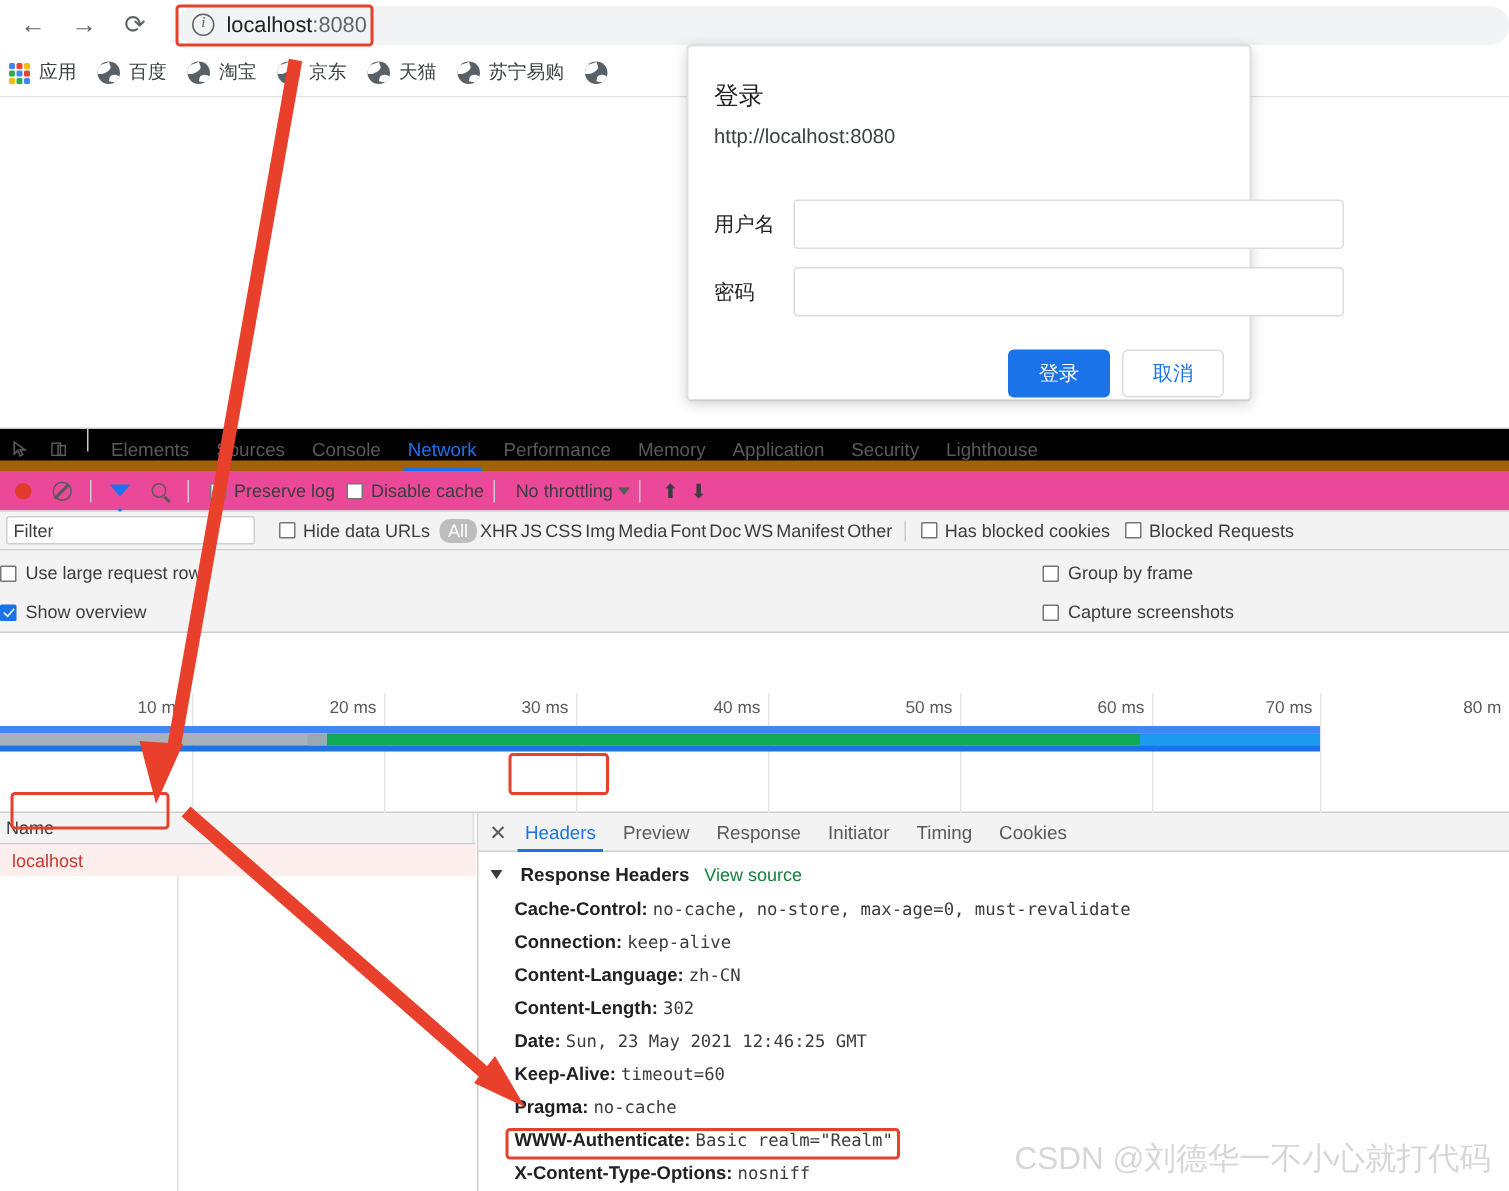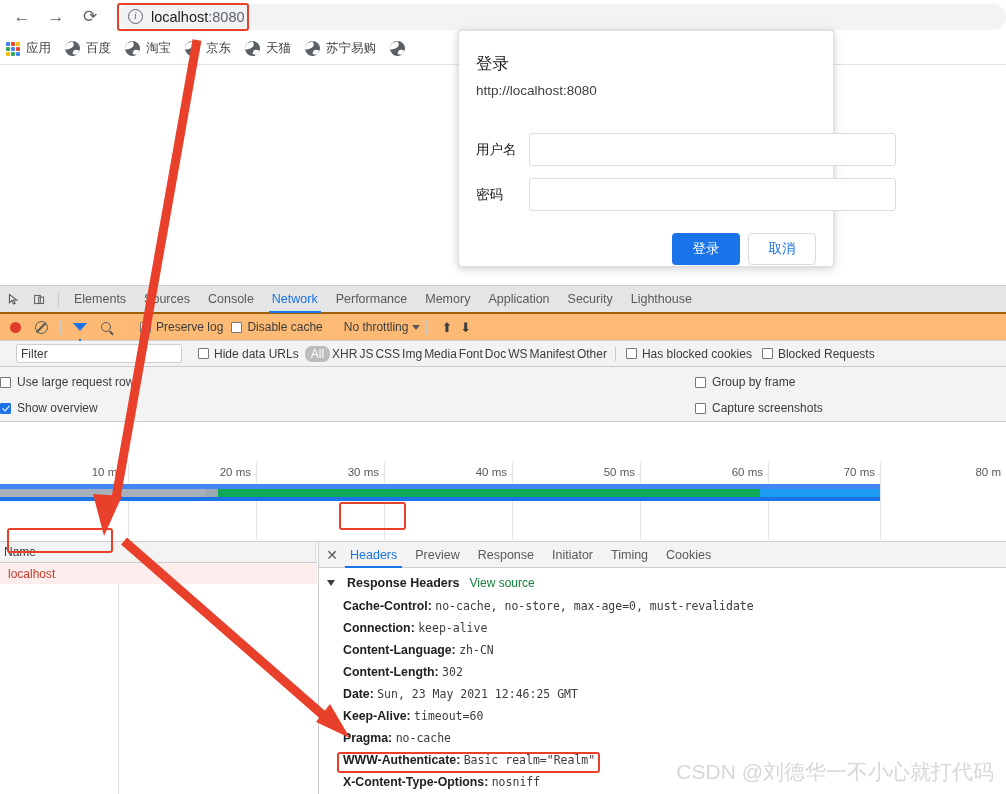--- a/index.html
+++ b/index.html
@@ -123,41 +123,41 @@
     border: 1px solid #dadce0; padding: 0 18px; margin-left: 8px;
   }
 
   
   .devtools {
     position: absolute; left: 0; top: 285px; width: 1006px; height: 509px;
     background: #ffffff; border-top: 1px solid #cdcdcd;
     font-family: "Liberation Sans", sans-serif;
   }
   .dt-tabbar {
-    position: relative; height: 28px; background: #e5e5e5;
-    border-bottom: 2px solid #a16207;
-    display: flex; align-items: center;
+    position: relative; height: 28px; background: #000000;
+    border-bottom: 7px solid #a16207;
+    display: flex; 
   }
   .dt-icon-btn {
     width: 26px; height: 26px; display: flex; align-items: center; justify-content: center;
     color: #5a5a5a;
   }
   .dt-sep { width: 1px; height: 15px; background: #cacaca; margin: 0 6px; }
   .dt-tab {
     padding: 0 9px; height: 28px; line-height: 28px;
     font-size: 12.5px; color: #5a5a5a; white-space: nowrap; position: relative;
   }
   .dt-tab.active { color: #1a73e8; }
   .dt-tab.active::after {
     content: ""; position: absolute; left: 6px; right: 6px; bottom: 0;
     height: 2px; background: #1a73e8;
   }
 
   .dt-toolbar2 {
-    position: relative; height: 27px; background: #fdba74;
+    position: relative; height: 27px; background: #ec4899;
     border-bottom: 1px solid #cdcdcd;
     display: flex; align-items: center; padding-left: 2px;
   }
   .rec-dot { width: 11px; height: 11px; border-radius: 50%; background: #e13b2e; }
   .ban-ico {
     width: 13px; height: 13px; border-radius: 50%; border: 1.5px solid #5a5a5a;
     position: relative;
   }
   .ban-ico::after {
     content: ""; position: absolute; left: 50%; top: -1px; width: 1.5px; height: 13px;
@@ -193,21 +193,21 @@
     border-top: 5px solid #5a5a5a;
   }
   .up-arrow, .dn-arrow { font-size: 13px; color: #3c3c3c; }
 
   .dt-filterbar {
     position: relative; height: 26px; background: #f3f3f3;
     border-bottom: 1px solid #cdcdcd;
     display: flex; align-items: center;
   }
   .filter-input {
-    width: 166px; height: 19px; margin-left: 16px;
+    width: 166px; height: 19px; margin-left: 4px;
     background: #fff; border: 1px solid #cfcfcf; border-radius: 2px;
     font-size: 12px; color: #3c3c3c; padding-left: 4px;
     display: flex; align-items: center;
   }
   .ftype { font-size: 12px; color: #3c3c3c; margin-left: 2px; white-space: nowrap; }
   .ftype.all {
     background: #bdbdbd; color: #fff; border-radius: 7px; padding: 1px 6px; margin-left: 6px;
   }
   .fsep { width: 1px; height: 14px; background: #cacaca; margin-left: 8px; }
 

